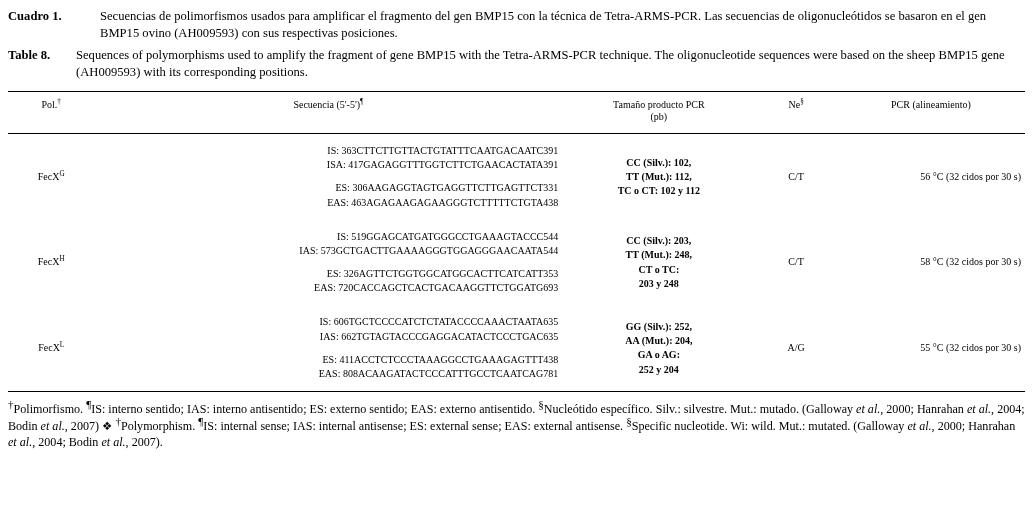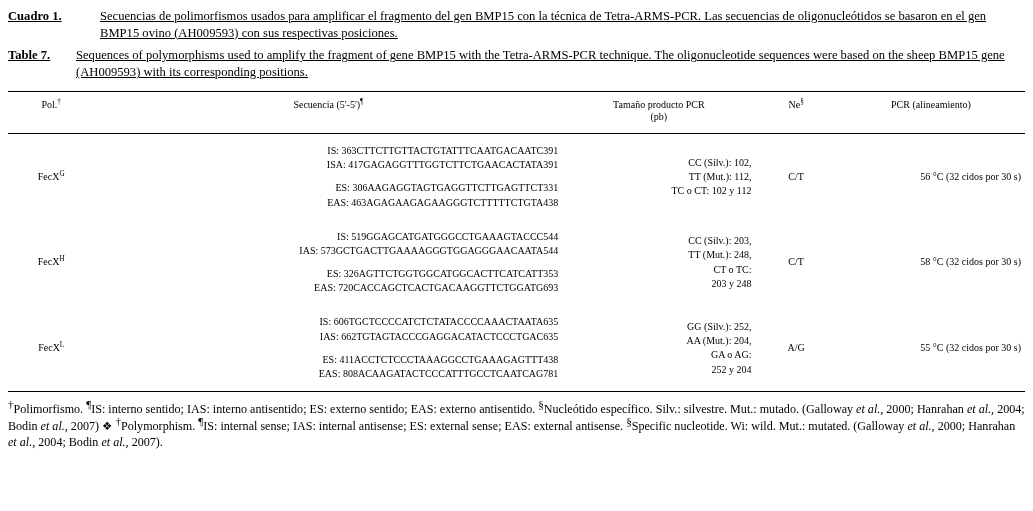--- a/index.html
+++ b/index.html
@@ -29,21 +29,20 @@
     margin: 0 0 2px 0;
     text-align: left;
   }
   .caption.es { margin-top: 2px; }
   .caption.en { margin-top: 6px; }
 
   
   .cap-wrap {
     display: grid;
     grid-template-columns: 92px 1fr;
-    text-decoration: underline;
   }
   .cap-wrap.en { grid-template-columns: 68px 1fr; }
   .cap-label { font-weight: bold; white-space: nowrap; }
   .cap-text { }
 
   
   table.t {
     width: 100%;
     border-collapse: collapse;
     margin-top: 10px;
@@ -72,21 +71,22 @@
     white-space: nowrap;
   }
   td.c-seq {
     width: 46%;
     padding-left: 112px;
     text-align: right;
   }
   td.c-size {
     width: 19%;
     padding-left: 48px;
-    text-align: right;
+    text-align: center;
+    font-weight: bold;
   }
   td.c-ne {
     width: 8%;
     text-align: center;
     margin-top: 44px;
   }
   td.c-pcr {
     width: 18.5%;
     text-align: right;
     white-space: nowrap;
@@ -119,21 +119,21 @@
 
   <div class="caption es">
     <div class="cap-wrap">
       <span class="cap-label">Cuadro 1.</span>
       <span class="cap-text">Secuencias de polimorfismos usados para amplificar el fragmento del gen BMP15 con la técnica de Tetra-ARMS-PCR. Las secuencias de oligonucleótidos se basaron en el gen BMP15 ovino (AH009593) con sus respectivas posiciones.</span>
     </div>
   </div>
 
   <div class="caption en">
     <div class="cap-wrap en">
-      <span class="cap-label">Table 7.</span>
+      <span class="cap-label">Table 8.</span>
       <span class="cap-text">Sequences of polymorphisms used to amplify the fragment of gene BMP15 with the Tetra-ARMS-PCR technique. The oligonucleotide sequences were based on the sheep BMP15 gene (AH009593) with its corresponding positions.</span>
     </div>
   </div>
 
   <table class="t">
     <thead>
       <tr class="rule-top rule-mid">
         <th class="h-pol rule-top rule-mid"><span>Pol.</span><span class="sup">†</span></th>
         <th class="h-seq rule-top rule-mid"><span>Secuencia (5'-5')</span><span class="sup">¶</span></th>
         <th class="h-size rule-top rule-mid"><span>Tamaño producto PCR</span><br><span>(pb)</span></th>

